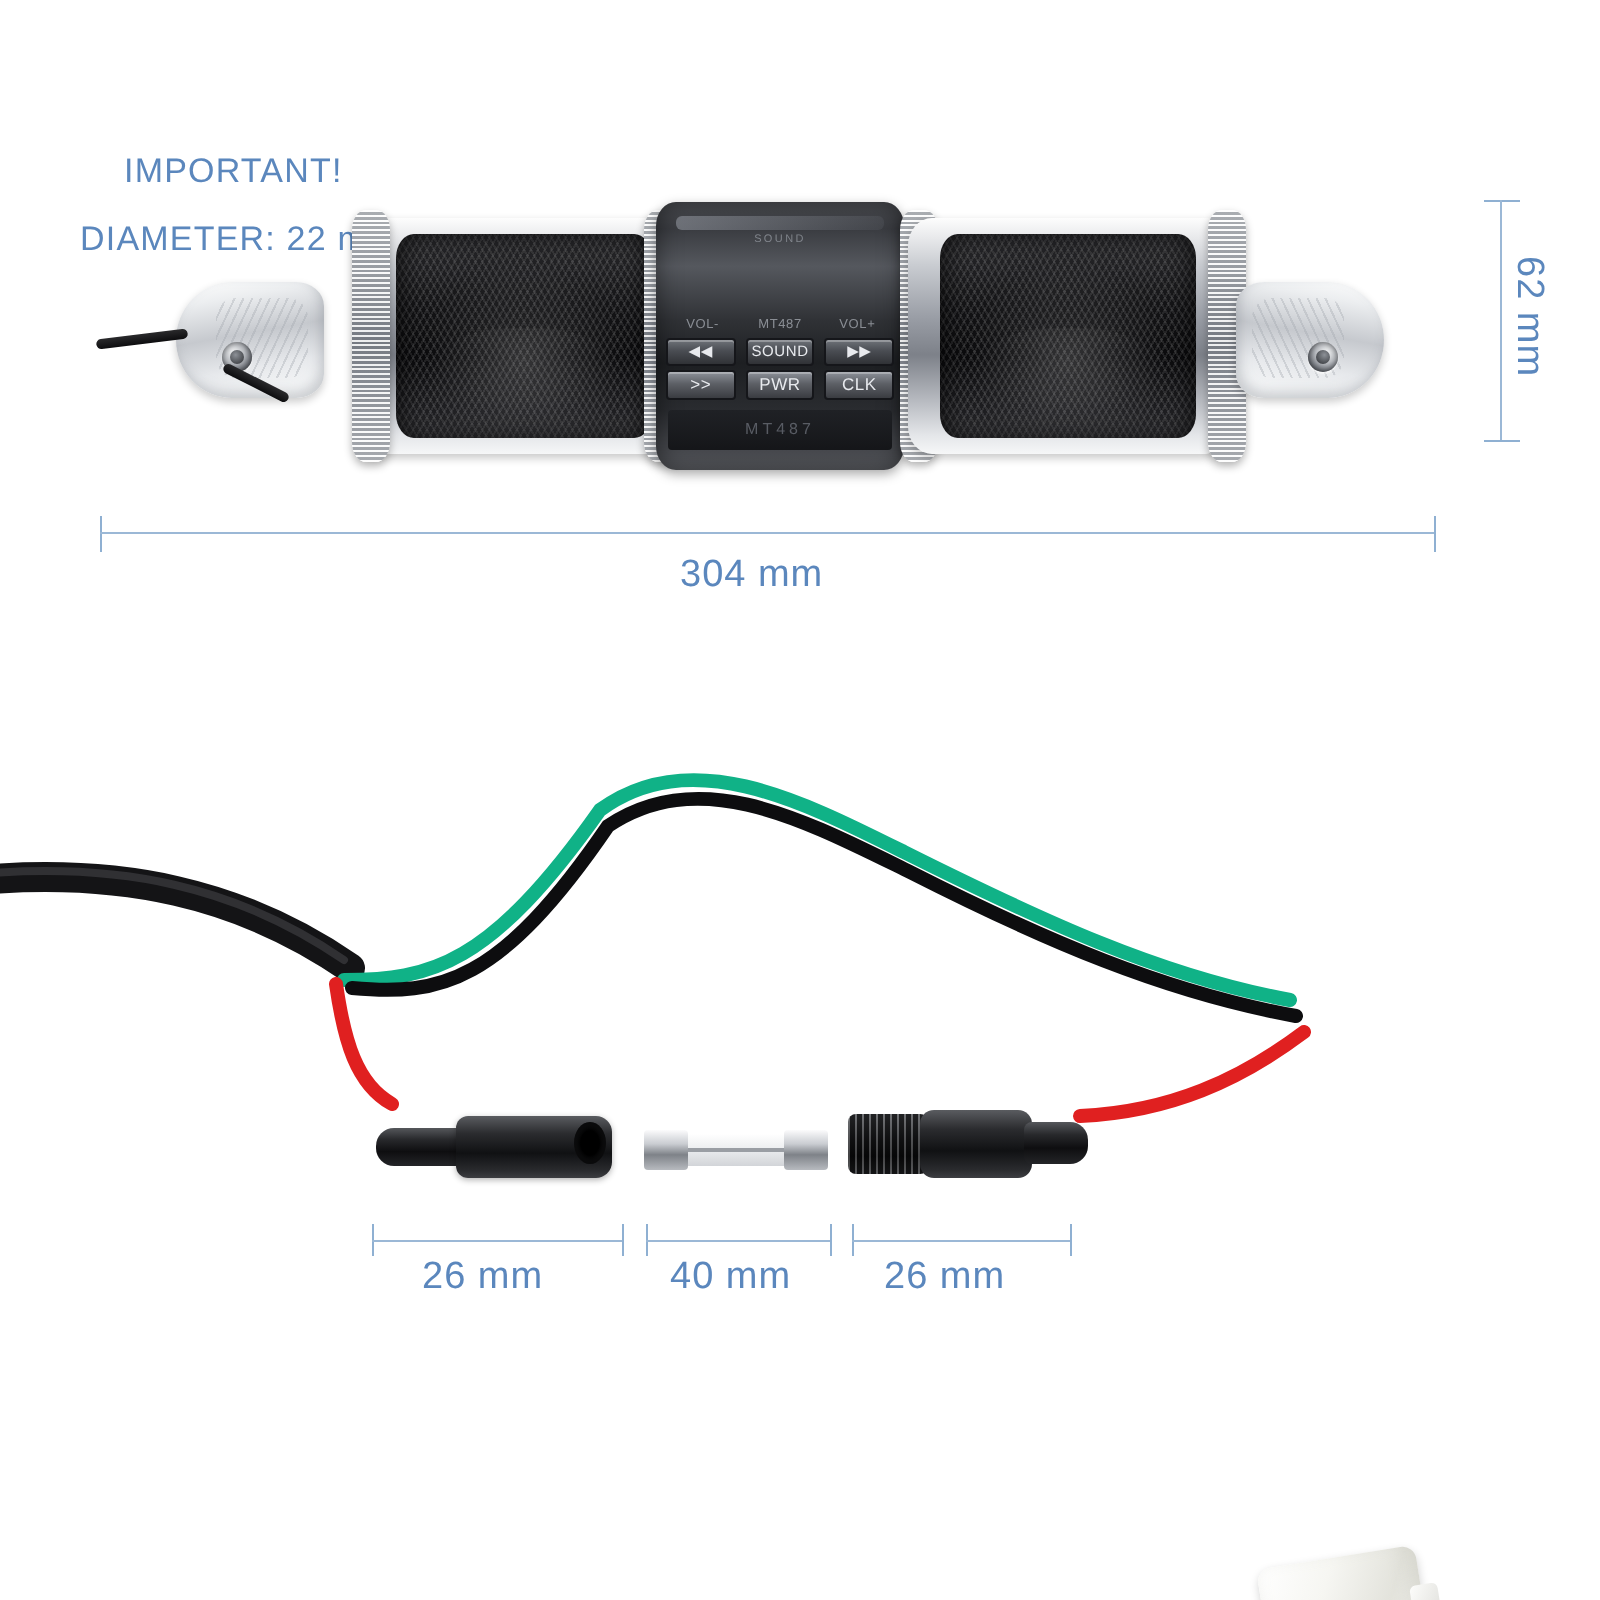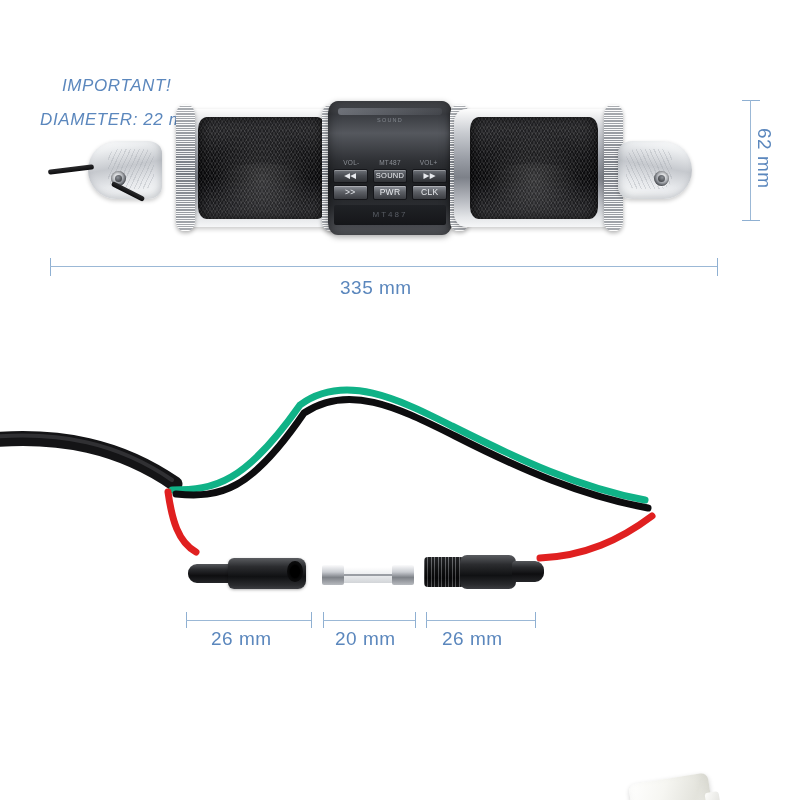--- a/index.html
+++ b/index.html
@@ -12,21 +12,20 @@
   #stage { position: relative; width: 800px; height: 800px; background: #fff; }
 
   
   .anno {
     position: absolute;
     color: #5b87bd;
     font-size: 16px;
     letter-spacing: .6px;
     white-space: nowrap;
     font-family: "Liberation Sans", sans-serif;
-    font-style: italic;
   }
   .anno.big { font-size: 17px; }
   .dimtext { position: absolute; color: #5b87bd; font-size: 19px; white-space: nowrap; letter-spacing: .5px; }
   .dimtext.vert { transform-origin: 0 0; transform: rotate(90deg); }
 
   
   .dimline-h { position: absolute; height: 1px; background: #9bb8d6; }
   .dimline-v { position: absolute; width: 1px; background: #9bb8d6; }
   .tick-v { position: absolute; width: 1px; background: #8fb0d2; }
   .tick-h { position: absolute; height: 1px; background: #8fb0d2; }
@@ -281,21 +280,21 @@
   </div>
 
   <div class="tick-h" style="left:742px; top:100px; width:18px;"></div>
   <div class="dimline-v" style="left:750px; top:100px; height:121px;"></div>
   <div class="tick-h" style="left:742px; top:220px; width:18px;"></div>
   <div class="dimtext vert" style="left:775px; top:128px;">62 mm</div>
 
   <div class="tick-v" style="left:50px;  top:258px; height:18px;"></div>
   <div class="dimline-h" style="left:50px;  top:266px; width:668px;"></div>
   <div class="tick-v" style="left:717px; top:258px; height:18px;"></div>
-  <div class="dimtext" style="left:340px; top:277px;">335 mm</div>
+  <div class="dimtext" style="left:340px; top:277px;">304 mm</div>
 
   <div id="harness">
     <svg width="800" height="260" viewBox="0 0 800 260">
 
       <path d="M -10 60 C 60 54, 120 66, 175 104" stroke="#141416" stroke-width="15" fill="none" stroke-linecap="round"></path>
       <path d="M -10 57 C 60 51, 118 63, 172 100" stroke="#3a3a3e" stroke-width="4" fill="none" stroke-linecap="round" opacity=".75"></path>
 
       <path d="M 172 110 C 215 110, 245 103, 300 25 C 345 -8, 400 20, 452 46 C 520 80, 580 108, 645 120" stroke="#10b287" stroke-width="7" fill="none" stroke-linecap="round"></path>
 
       <path d="M 176 114 C 220 118, 250 112, 304 33 C 350 2, 402 30, 455 56 C 522 90, 582 116, 648 128" stroke="#0d0d0f" stroke-width="7" fill="none" stroke-linecap="round"></path>
@@ -332,20 +331,20 @@
   </div>
 
   <div class="tick-v" style="left:186px; top:612px; height:16px;"></div>
   <div class="dimline-h" style="left:186px; top:620px; width:126px;"></div>
   <div class="tick-v" style="left:311px; top:612px; height:16px;"></div>
   <div class="dimtext" style="left:211px; top:628px;">26 mm</div>
 
   <div class="tick-v" style="left:323px; top:612px; height:16px;"></div>
   <div class="dimline-h" style="left:323px; top:620px; width:93px;"></div>
   <div class="tick-v" style="left:415px; top:612px; height:16px;"></div>
-  <div class="dimtext" style="left:335px; top:628px;">20 mm</div>
+  <div class="dimtext" style="left:335px; top:628px;">40 mm</div>
 
   <div class="tick-v" style="left:426px; top:612px; height:16px;"></div>
   <div class="dimline-h" style="left:426px; top:620px; width:110px;"></div>
   <div class="tick-v" style="left:535px; top:612px; height:16px;"></div>
   <div class="dimtext" style="left:442px; top:628px;">26 mm</div>
 
 </div>
 
 </body></html>

